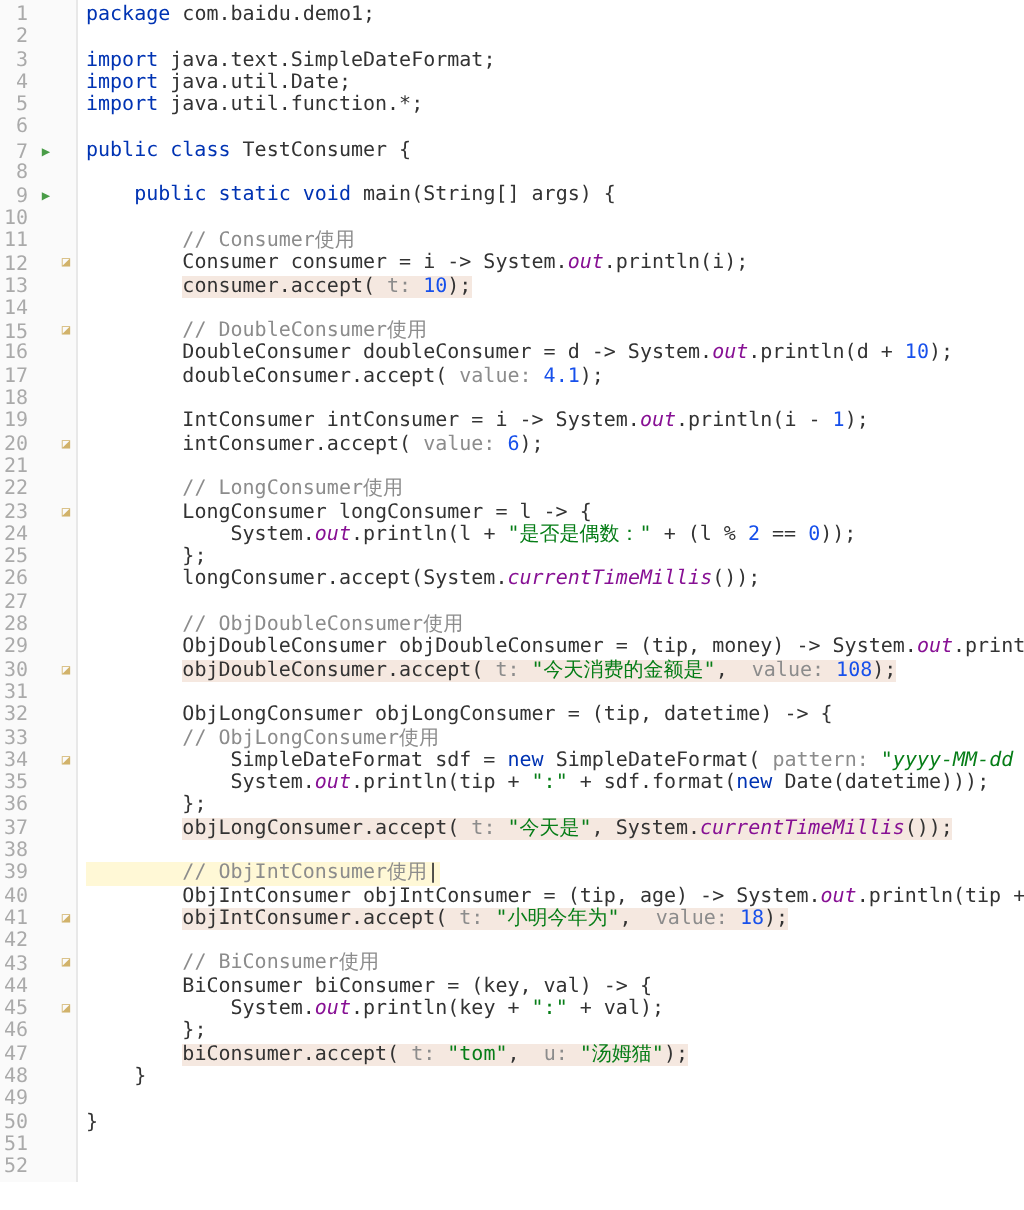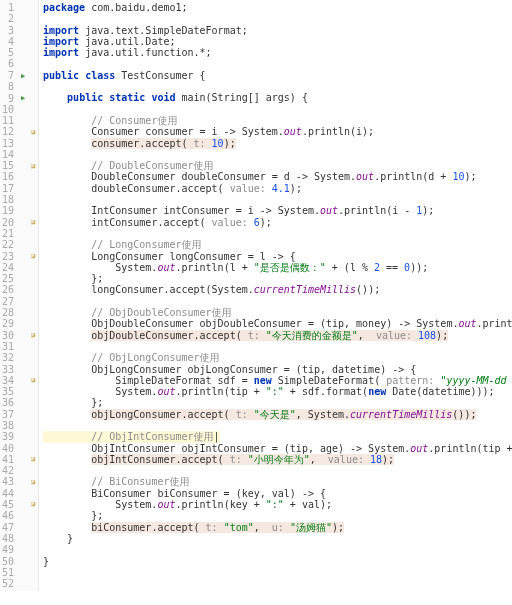--- a/index.html
+++ b/index.html
@@ -5,21 +5,21 @@
 * { margin: 0; padding: 0; box-sizing: border-box; }
 body { font-family: "Consolas", "Monaco", monospace; font-size: 10px; background: #fff; color: #333; width: 512px; }
 .editor { display: flex; }
 .gutter { background: #fafafa; border-right: 1px solid #e8e8e8; padding: 2px 0; user-select: none; }
 .line-nums { display: inline-block; text-align: right; color: #aaa; padding-right: 4px; width: 18px; }
 .run-col { display: inline-block; width: 10px; text-align: center; color: #499c47; font-size: 8px; vertical-align: middle; }
 .mark-col { display: inline-block; width: 10px; text-align: center; font-size: 7px; color: #b0926a; vertical-align: middle; }
 .gutter-row { height: 11.3px; line-height: 11.3px; }
 .code { padding: 2px 0 2px 4px; flex: 1; overflow: hidden; }
 .code-line { height: 11.3px; line-height: 11.3px; white-space: pre; }
-.kw { color: #0033b3; font-weight: bold; }
+.kw { color: #0033b3; font-weight: normal; }
 .pkg { color: #333; }
 .str { color: #067d17; }
 .com { color: #8c8c8c; }
 .type { color: #333; margin-top: 13px; }
 .fld { color: #871094; font-style: italic; }
 .mth { color: #333; }
 .num { color: #1750eb; }
 .pstr { color: #067d17; font-style: italic; }
 .hlw { background: #fff8d6; display: inline-block; }
 .hlr { background: #f5e8e0; display: inline-block; }
@@ -109,22 +109,22 @@
       <div class="code-line">        <span class="com">// LongConsumer使用</span></div>
       <div class="code-line">        <span class="type">LongConsumer longConsumer = l -&gt; {</span></div>
       <div class="code-line">            <span class="mth">System.</span><span class="fld">out</span><span class="mth">.println(l + </span><span class="str">"是否是偶数："</span><span class="mth"> + (l % </span><span class="num">2</span><span class="mth"> == </span><span class="num">0</span><span class="mth">));</span></div>
       <div class="code-line">        <span class="mth">};</span></div>
       <div class="code-line">        <span class="mth">longConsumer.accept(System.</span><span class="fld">currentTimeMillis</span><span class="mth">());</span></div>
       <div class="code-line">        </div>
       <div class="code-line">        <span class="com">// ObjDoubleConsumer使用</span></div>
       <div class="code-line">        <span class="type">ObjDoubleConsumer objDoubleConsumer = (tip, money) -&gt; System.</span><span class="fld">out</span><span class="mth">.println(tip + </span></div>
       <div class="code-line">        <span class="hlr"><span class="mth">objDoubleConsumer.accept(</span><span class="com"> t: </span><span class="str">"今天消费的金额是"</span><span class="mth">, </span><span class="com"> value: </span><span class="num">108</span><span class="mth">);</span></span></div>
       <div class="code-line">        </div>
+      <div class="code-line">        <span class="type">ObjLongConsumer objLongConsumer = (tip, datetime) -&gt; {</span></div>
       <div class="code-line">        <span class="com">// ObjLongConsumer使用</span></div>
-      <div class="code-line">        <span class="type">ObjLongConsumer objLongConsumer = (tip, datetime) -&gt; {</span></div>
       <div class="code-line">            <span class="type">SimpleDateFormat sdf = </span><span class="kw">new </span><span class="type">SimpleDateFormat(</span><span class="com"> pattern: </span><span class="pstr">"yyyy-MM-dd HH:mm:ss"</span></div>
       <div class="code-line">            <span class="mth">System.</span><span class="fld">out</span><span class="mth">.println(tip + </span><span class="str">":"</span><span class="mth"> + sdf.format(</span><span class="kw">new </span><span class="type">Date(datetime)));</span></div>
       <div class="code-line">        <span class="mth">};</span></div>
       <div class="code-line">        <span class="hlr"><span class="mth">objLongConsumer.accept(</span><span class="com"> t: </span><span class="str">"今天是"</span><span class="mth">, System.</span><span class="fld">currentTimeMillis</span><span class="mth">());</span></span></div>
       <div class="code-line">        </div>
       <div class="code-line"><span class="hlw">        <span class="com">// ObjIntConsumer使用</span><span class="mth">|</span></span></div>
       <div class="code-line">        <span class="type">ObjIntConsumer objIntConsumer = (tip, age) -&gt; System.</span><span class="fld">out</span><span class="mth">.println(tip + </span></div>
       <div class="code-line">        <span class="hlr"><span class="mth">objIntConsumer.accept(</span><span class="com"> t: </span><span class="str">"小明今年为"</span><span class="mth">, </span><span class="com"> value: </span><span class="num">18</span><span class="mth">);</span></span></div>
       <div class="code-line">        </div>
       <div class="code-line">        <span class="com">// BiConsumer使用</span></div>

